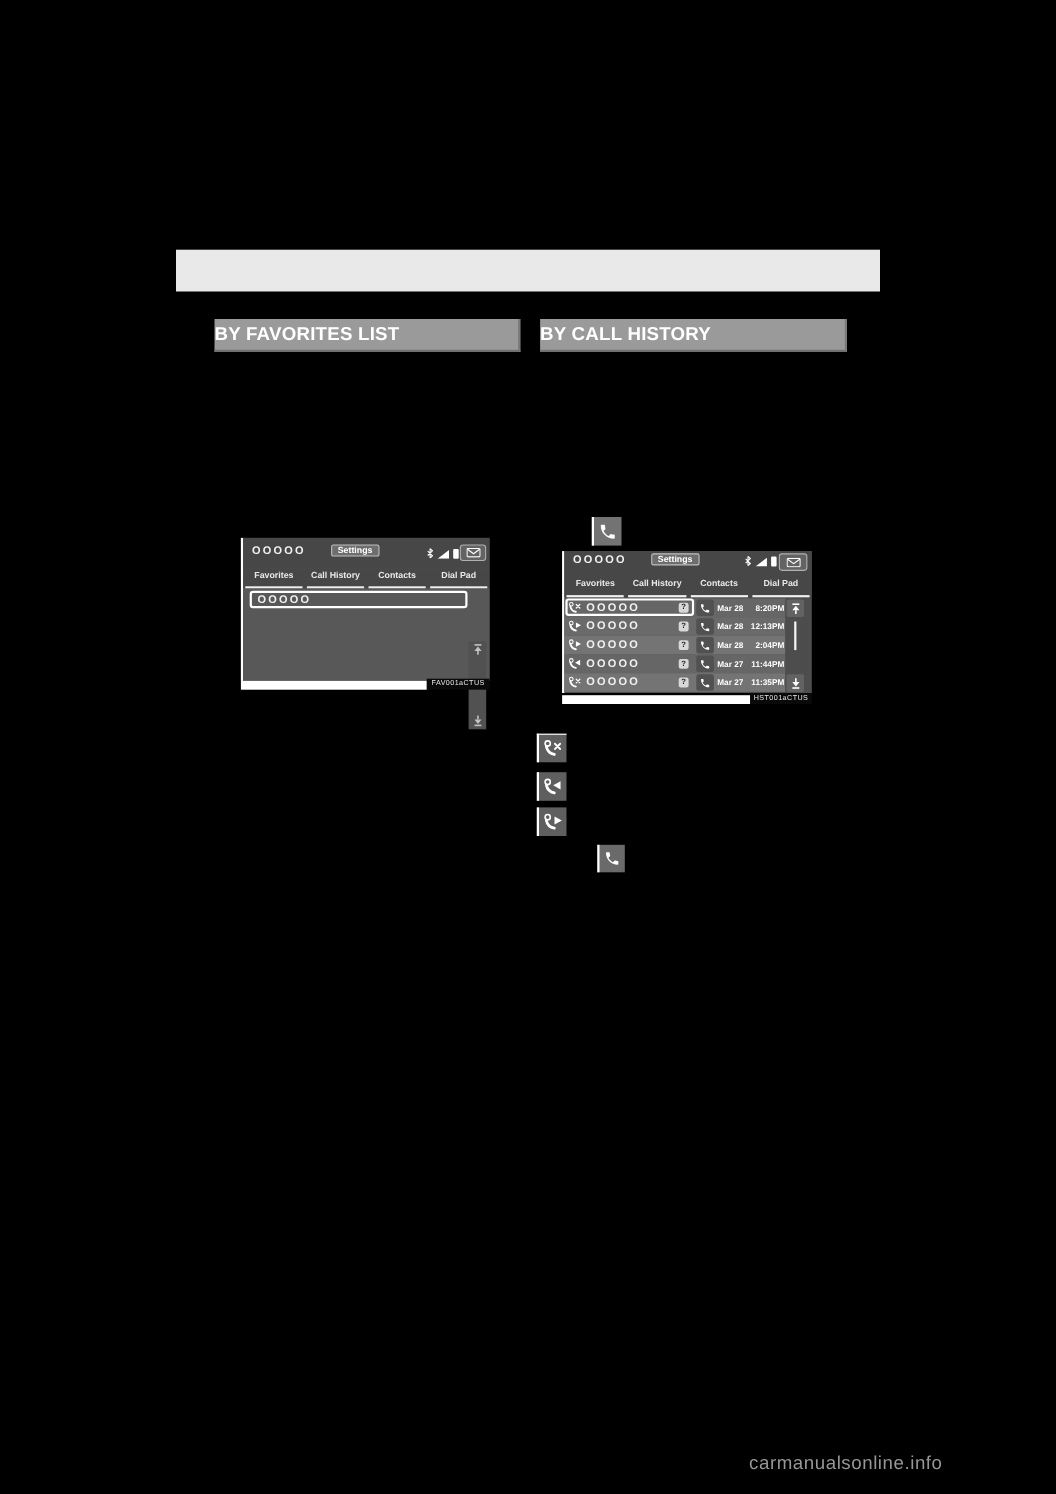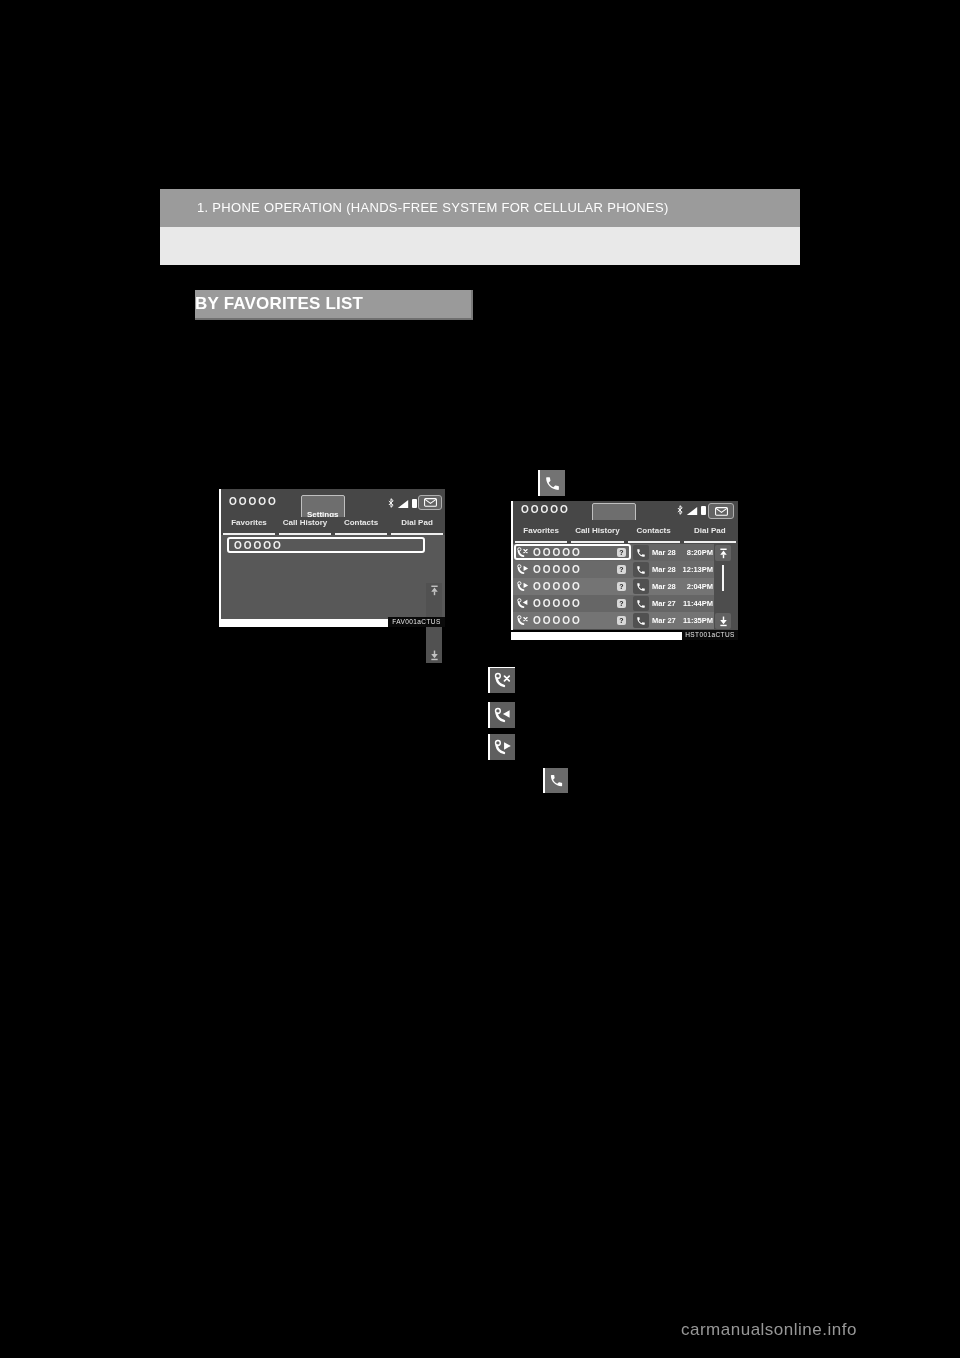--- a/index.html
+++ b/index.html
@@ -19,21 +19,21 @@
         font-size:17px;font-weight:bold;letter-spacing:.2px;white-space:nowrap;}
   #sec-fav{left:195px;width:278px;}
   #sec-hist{left:491px;width:279px;}
 
   
   .screen{position:absolute;}
   .scr-body{position:absolute;left:0;top:0;right:0;background:#575757;border-left:2px solid #fff;box-sizing:border-box;}
   .topbar{position:absolute;left:0;top:0;right:0;background:#474747;}
   .oo{font-size:10px;font-weight:bold;letter-spacing:2px;color:#f2f2f2;white-space:nowrap;}
   .settings-btn{position:absolute;font-size:8px;font-weight:bold;color:#fff;background:#6e6e6e;
-        border:1px solid #c0c0c0;border-radius:2px;padding:14px 5px;line-height:9px;}
+        border:1px solid #c0c0c0;border-radius:2px;padding:0 5px;line-height:9px;}
   .status{position:absolute;display:flex;align-items:flex-end;gap:3px;}
   .battery{width:5px;height:9px;background:#fff;border-radius:1px;}
   .mail-btn{position:absolute;background:#636363;border:1px solid #b0b0b0;border-radius:3px;
         display:flex;align-items:center;justify-content:center;}
   .tabs{position:absolute;left:0;right:0;display:flex;background:#474747;align-items:flex-end;}
   .tab{flex:1;margin:0 2px;text-align:center;font-size:8px;font-weight:bold;color:#e8e8e8;
         border-bottom:2px solid #efefef;padding-bottom:6px;white-space:nowrap;}
   .whitestrip{position:absolute;left:0;background:#fff;height:8px;}
   .fig-caption{position:absolute;right:0;bottom:0;background:#0a0a0a;color:#e8e8e8;
         font-size:6.5px;letter-spacing:.4px;text-align:center;}
@@ -130,27 +130,27 @@
       <path d="M4,1 L4,13 M4,1 L7,3.8 L1,9.8 M4,13 L7,10.2 L1,4.2" stroke="#fff" stroke-width="1.4" fill="none"></path>
     </g>
     <g id="g-signal">
         <polygon points="0,10 13,10 13,0" fill="#fff"></polygon>
       </g>
   </defs>
 </svg>
 
 <div id="page">
 
-  <div class="banner">
-    <div class="banner-title">1. PHONE OPERATION (HANDS-FREE SYSTEM FOR CELLULAR PHONES)</div>
-  </div>
   <div class="banner-strip"></div>
 
   <div class="sec-bar" id="sec-fav">
     <span>BY FAVORITES LIST</span>
+  </div>
+  <div class="sec-bar" id="sec-hist">
+    <span>BY CALL HISTORY</span>
   </div>
 
   <div class="inline-icon" id="icon-dial-top">
     <svg width="17" height="17" viewBox="0 0 24 24">
         <use href="#g-handset"></use>
       </svg>
   </div>
 
   <div class="screen" id="fav-screen">
     <div class="scr-body">

